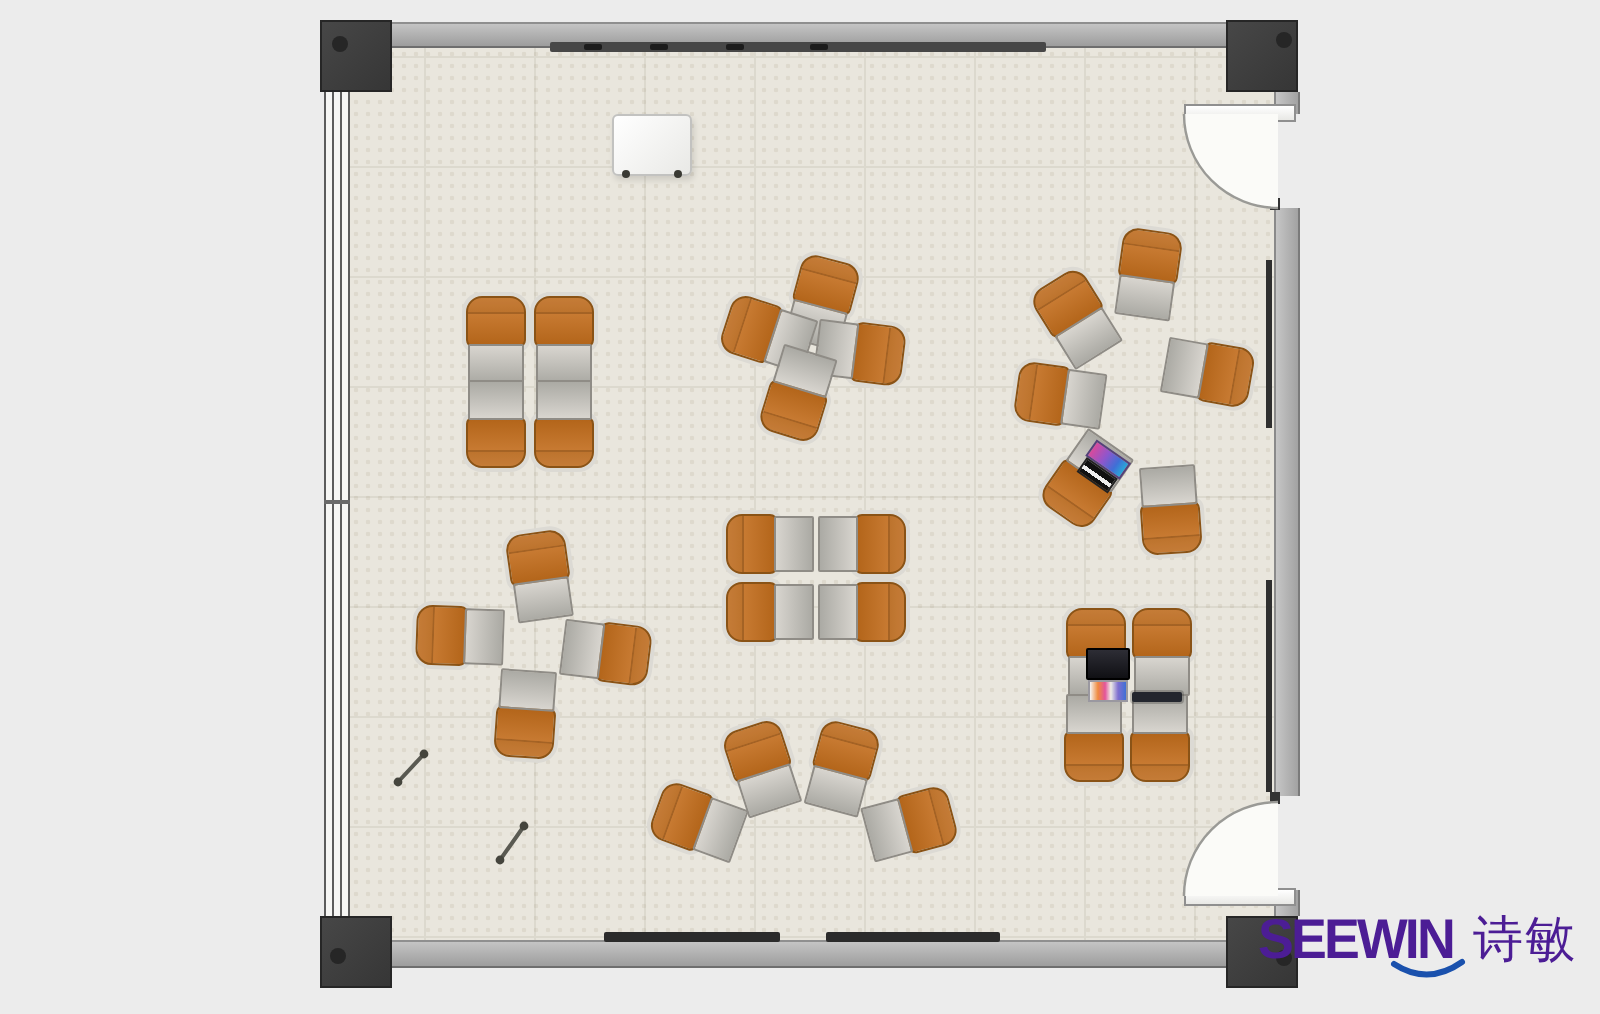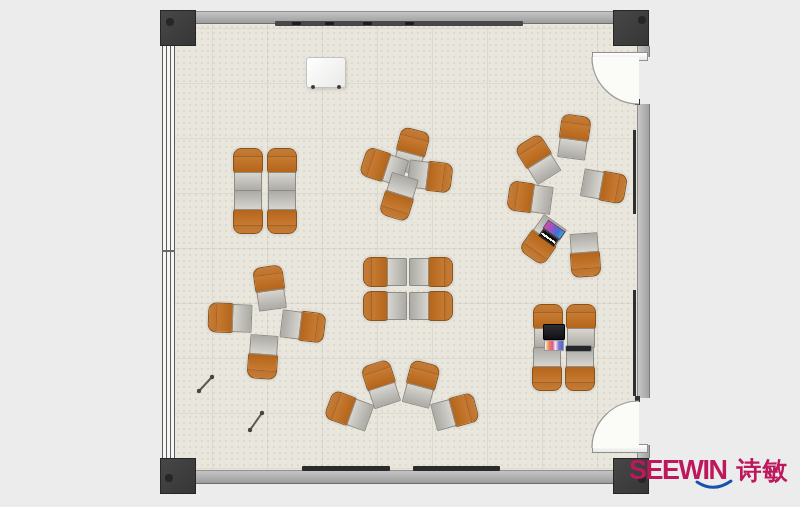--- a/index.html
+++ b/index.html
@@ -58,21 +58,21 @@
                 background:linear-gradient(90deg,#d84a9c 0%,#8f56cc 40%,#3f6fd6 75%,#2aa8d8 100%);
                 border:1px solid #55407a;box-sizing:border-box;}
   .laptop2 .stripes{position:absolute;left:1px;top:55%;width:calc(100% - 2px);height:45%;
                 background:linear-gradient(180deg,#111 0 3px,#eee 3px 5px,#111 5px 8px);
                 border:1px solid #222;box-sizing:border-box;}
   .tablet{position:absolute;background:#23262e;border-radius:1px;box-shadow:0 0 0 1px rgba(0,0,0,0.2);}
   .overlay{position:absolute;left:0;top:0;pointer-events:none;}
   
   .logo{position:absolute;left:627px;top:455px;display:flex;align-items:flex-start;gap:8px;z-index:50;}
   .logo-en{font-weight:bold;font-size:28px;line-height:30px;letter-spacing:-1.5px;transform:scaleX(0.96);}
-  .logo-cn{font-weight:bold;font-size:25px;line-height:30px;letter-spacing:1px;}
+  .logo-cn{font-weight:normal;font-size:25px;line-height:30px;letter-spacing:1px;}
   .logo-smile{position:absolute;left:66px;top:24px;}
 </style>
 </head>
 <body>
 
 <div class="canvas">
   <div class="floor"></div>
   <div id="room-layer">
       <div class="wall-h" style="left: 196px; top: 11px; width: 417px; height: 13px;"></div>
       <div class="wall-h" style="left: 196px; top: 470px; width: 417px; height: 14px;"></div>
@@ -254,20 +254,20 @@
         <line x1="199" y1="391" x2="212" y2="377" stroke="#5a5a52" stroke-width="2" stroke-linecap="round"></line>
         <circle cx="199" cy="391" r="2.2" fill="#45453d"></circle>
         <circle cx="212" cy="377" r="2.2" fill="#45453d"></circle>
       </g>
       <g>
         <line x1="250" y1="430" x2="262" y2="413" stroke="#5a5a52" stroke-width="2" stroke-linecap="round"></line>
         <circle cx="250" cy="430" r="2.2" fill="#45453d"></circle>
         <circle cx="262" cy="413" r="2.2" fill="#45453d"></circle>
       </g>
     </svg>
-  <div class="logo" style="color: #be185d;">
+  <div class="logo" style="color: #4c1d95;">
     <span class="logo-en">SEEWIN</span>
     <svg class="logo-smile" width="42" height="15">
       <path d="M4,3 Q21,14 38,2" fill="none" stroke-width="3" stroke-linecap="round" class="smile-path" stroke="#1a51ad"></path>
     </svg>
     <span class="logo-cn">诗敏</span>
   </div>
 </div>
 
 </body></html>

